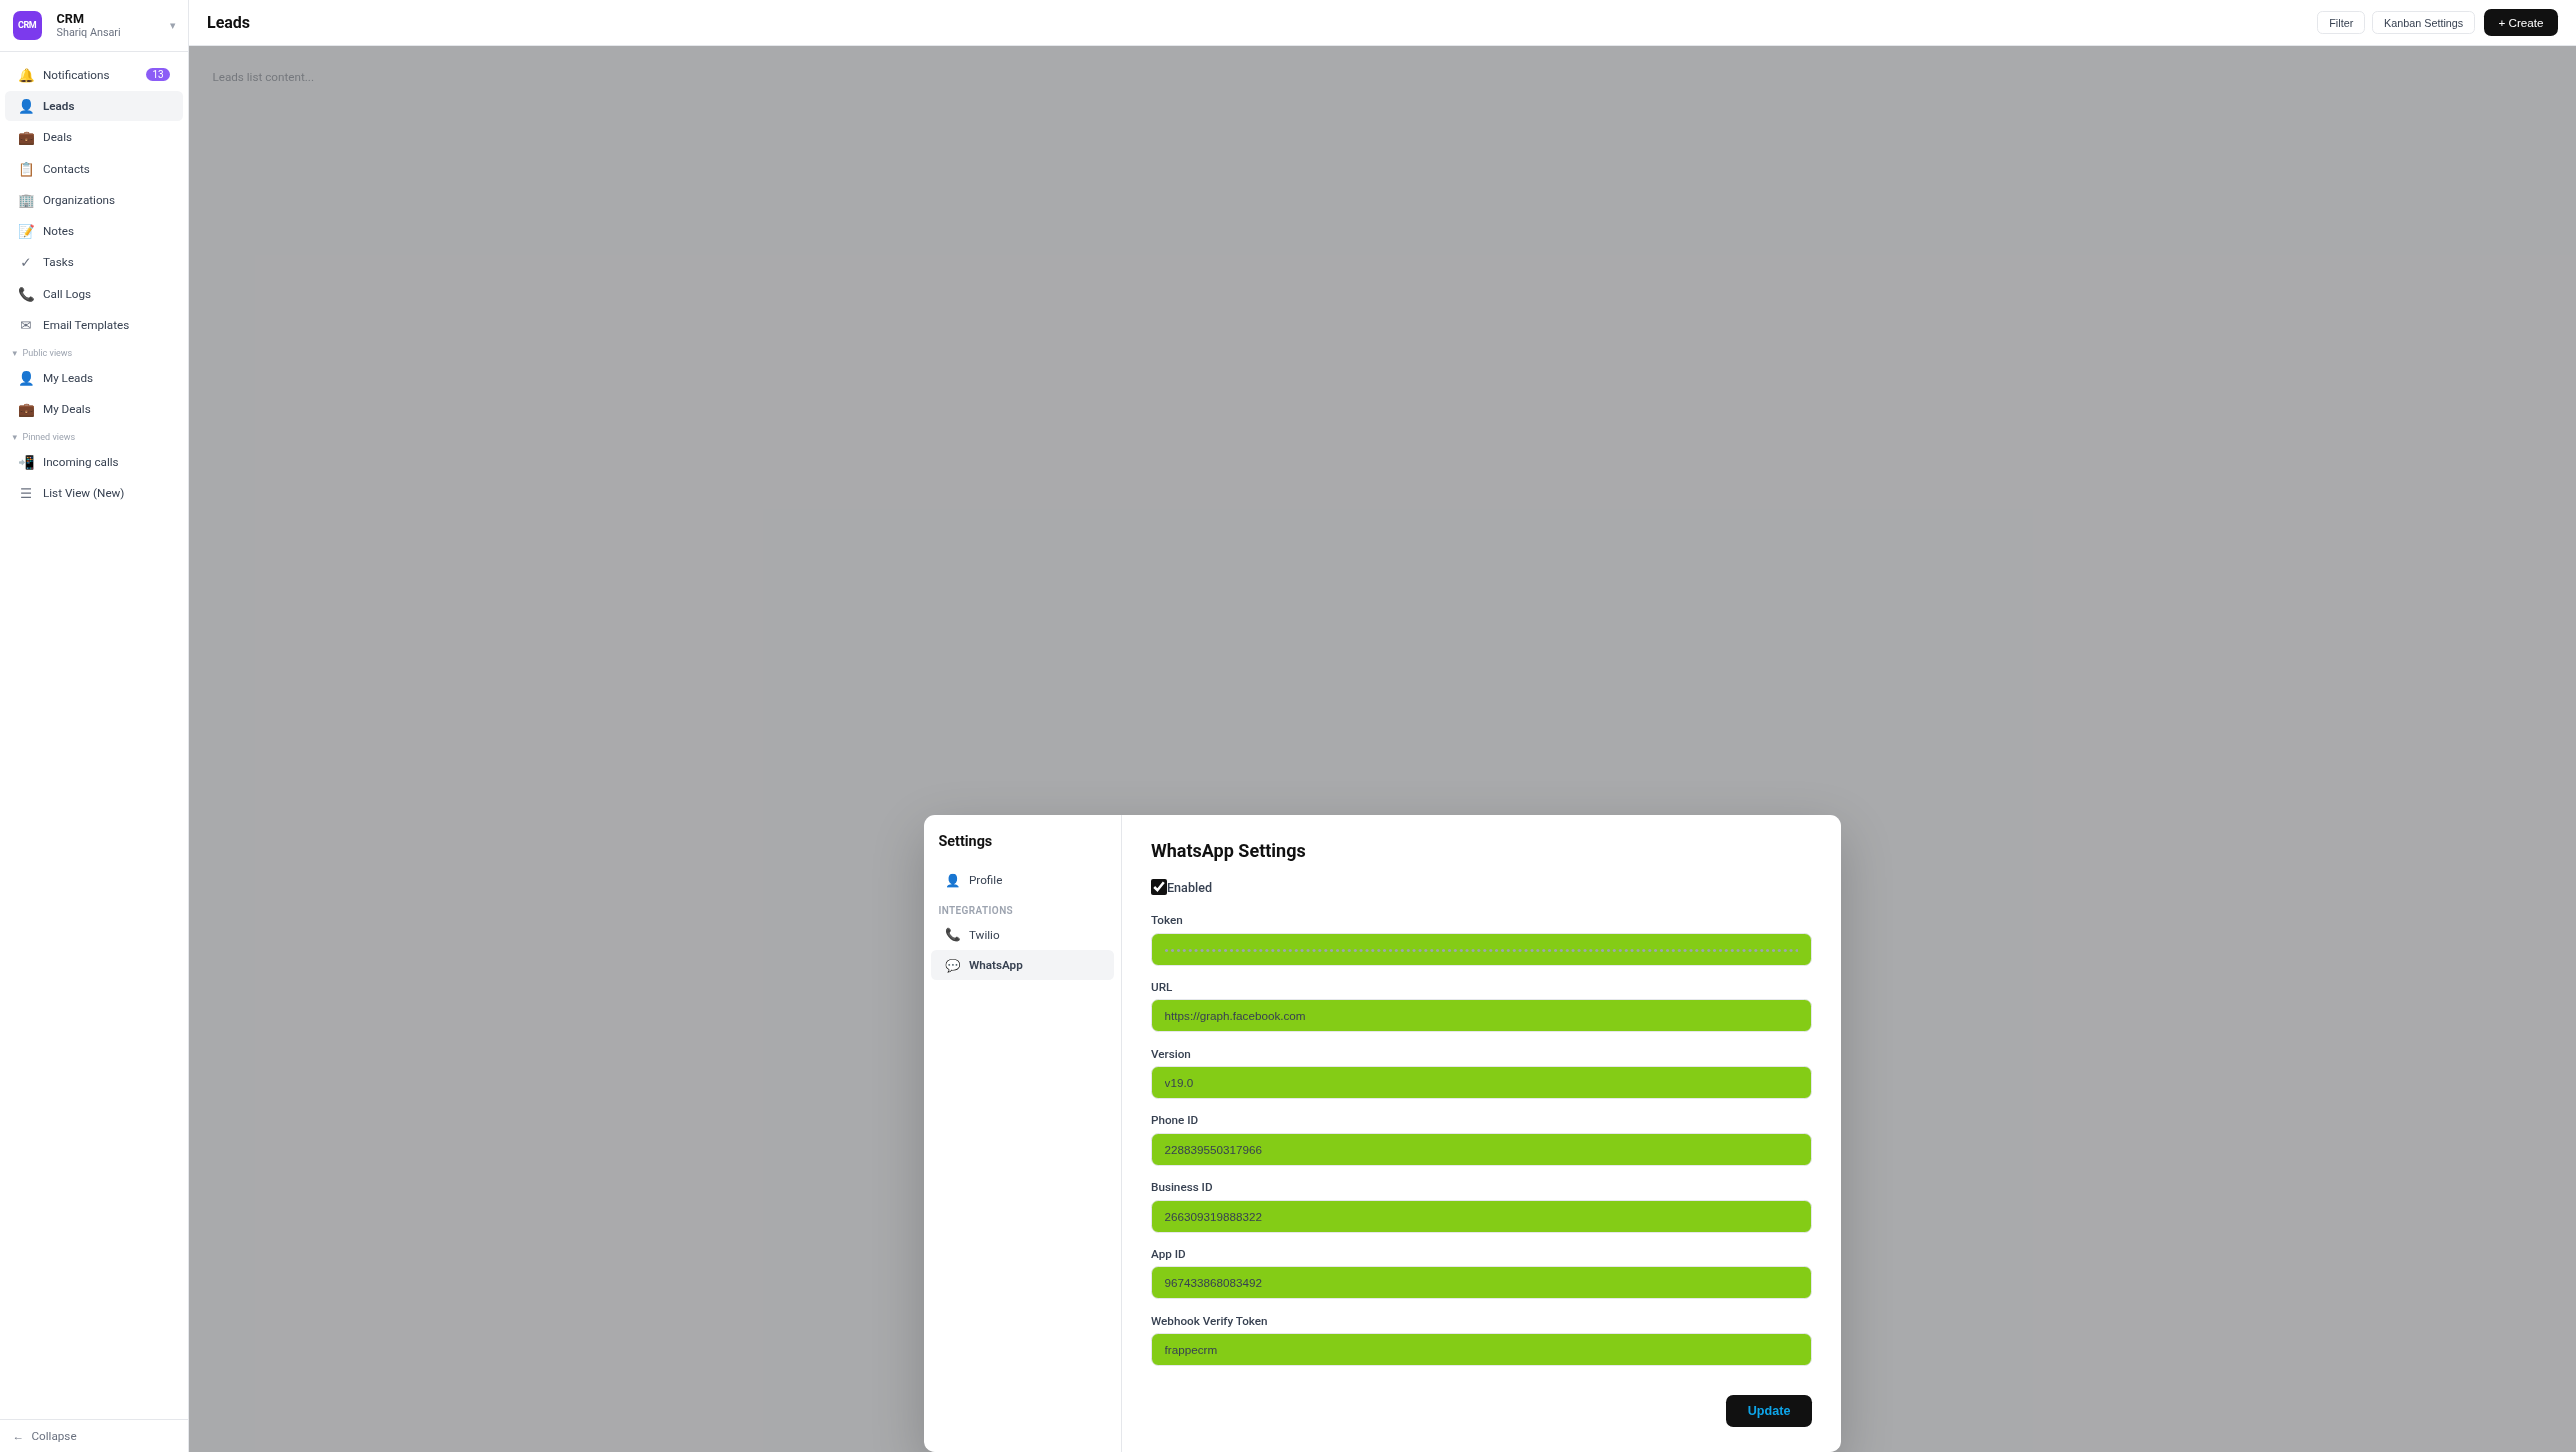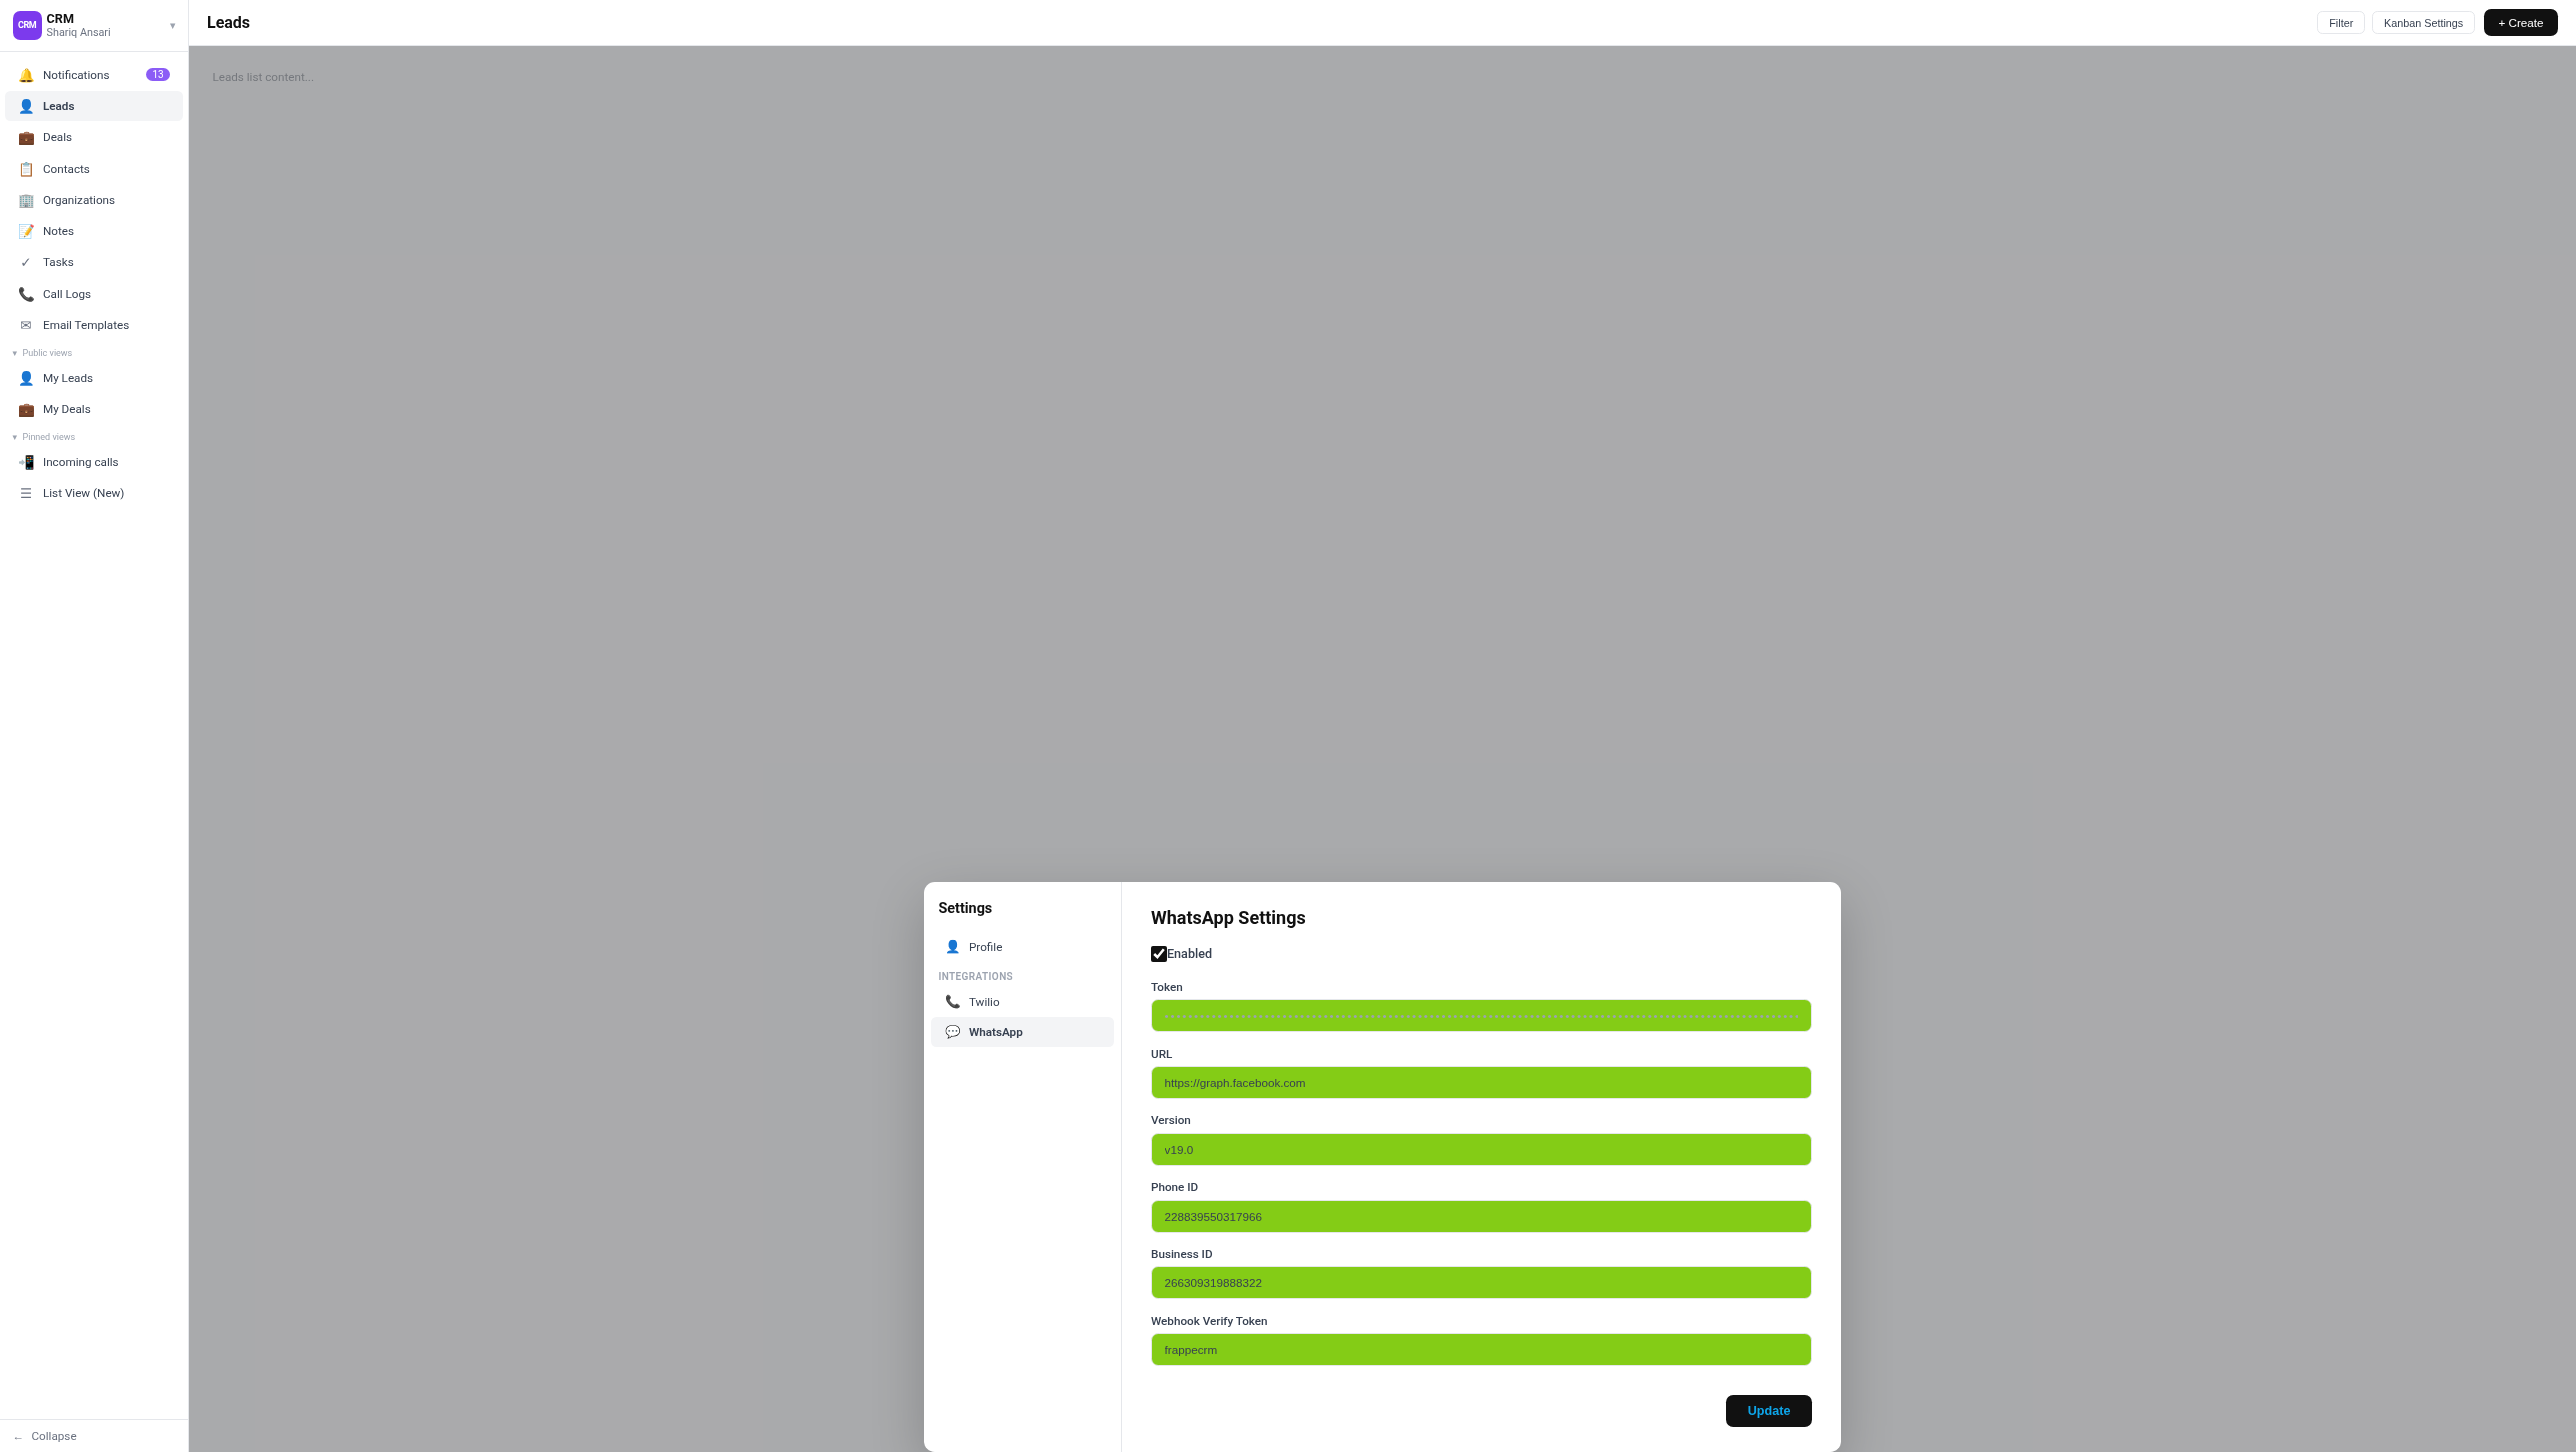--- a/index.html
+++ b/index.html
@@ -13,21 +13,21 @@
       display: flex;
       flex-direction: column;
       flex-shrink: 0;
       z-index: 1;
     }
     .sidebar-header {
       display: flex;
       align-items: center;
       padding: 10.8px 12.6px;
       border-bottom: 0.9px solid #e5e7eb;
-      gap: 5px;
+      gap: 15px;
     }
     .sidebar-logo {
       width: 29px; height: 29px;
       background: #7c3aed;
       border-radius: 7.2px;
       display: flex; align-items: center; justify-content: center;
       color: #fff; font-weight: bold; font-size: 12.6px;
     }
     .sidebar-brand { flex: 1; }
     .sidebar-brand-name { font-weight: 700; font-size: 12.6px; color: #111; }
@@ -370,20 +370,24 @@
           <div class="form-group">
             <label class="form-label">Phone ID</label>
             <input type="text" class="form-input" value="228839550317966" style="">
           </div>
 
           <div class="form-group">
             <label class="form-label">Business ID</label>
             <input type="text" class="form-input" value="266309319888322" style="">
           </div>
 
+          <div class="form-group">
+            <label class="form-label">App ID</label>
+            <input type="text" class="form-input" value="967433868083492" style="">
+          </div>
 
           <div class="form-group">
             <label class="form-label">Webhook Verify Token</label>
             <input type="text" class="form-input" value="frappecrm" style="">
           </div>
 
           <div class="settings-footer">
             <button class="btn-update">Update</button>
           </div>
         </div>

